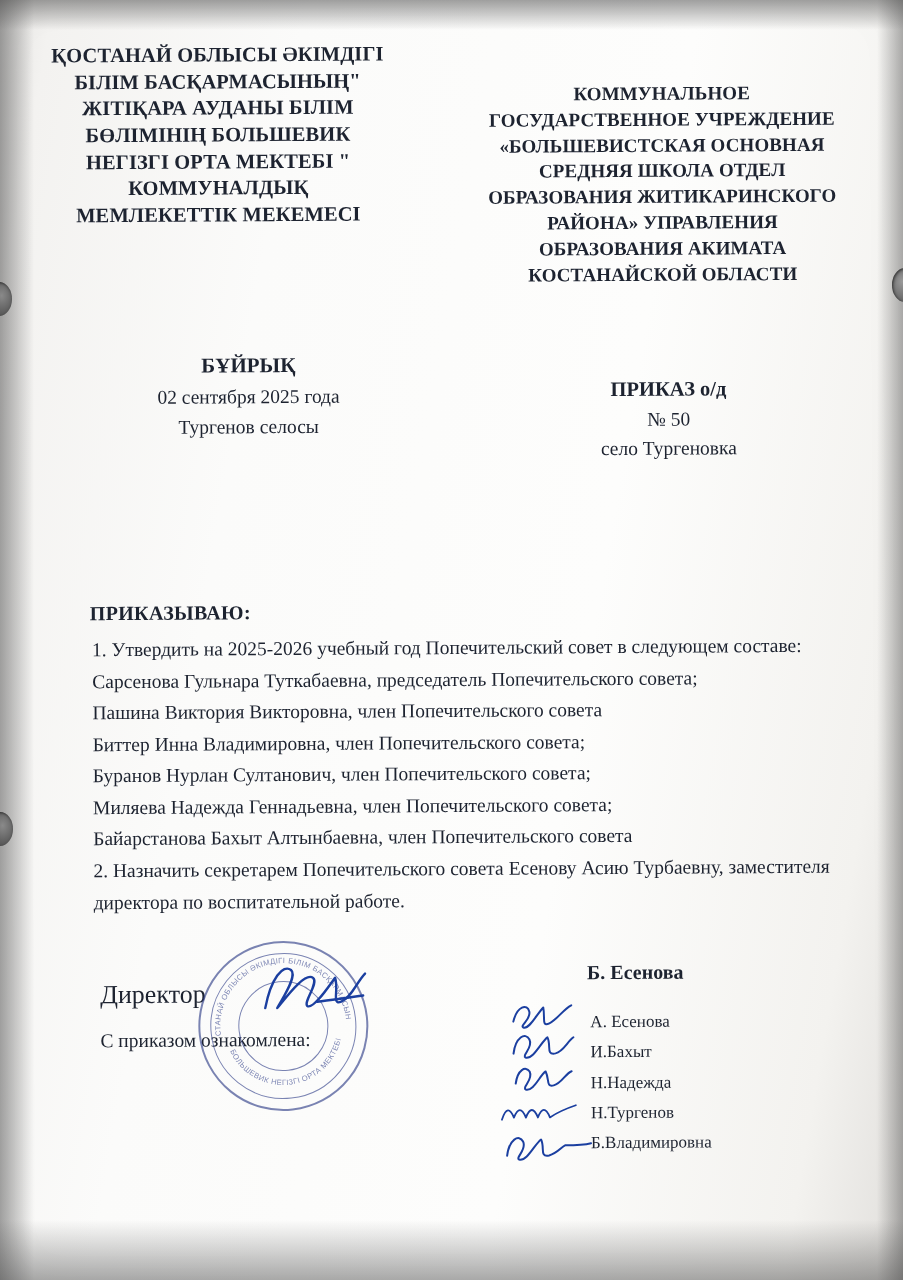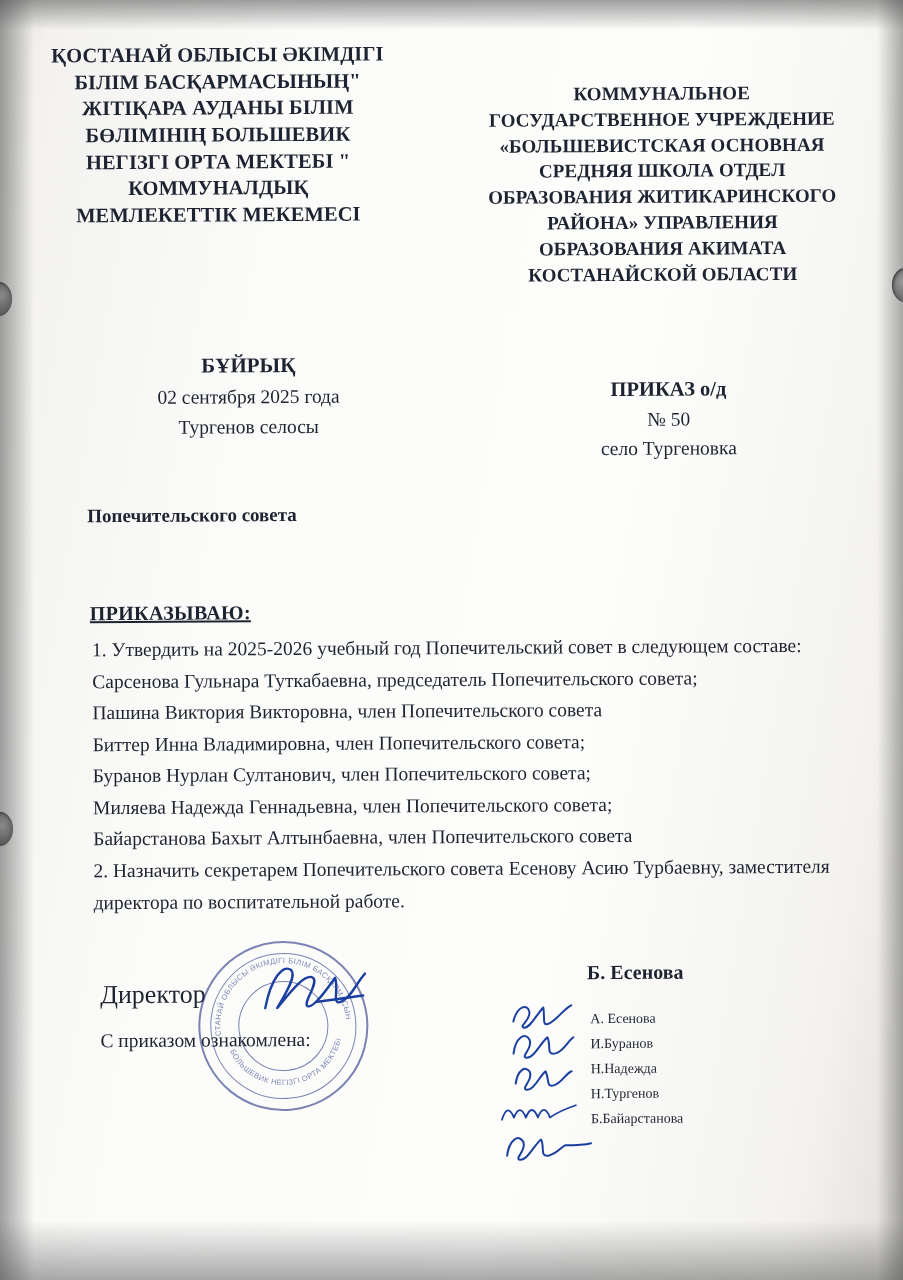--- a/index.html
+++ b/index.html
@@ -126,21 +126,20 @@
     line-height: 1.5;
   }
 
   .order-word {
     position: absolute;
     left: 90px;
     top: 600px;
     font-weight: bold;
     font-size: 20px;
     letter-spacing: 0.3px;
-    text-decoration: underline;
   }
 
   .body {
     position: absolute;
     left: 92px;
     top: 632px;
     width: 762px;
     font-size: 19.5px;
     line-height: 1.62;
   }
@@ -163,21 +162,21 @@
   .ack-label {
     position: absolute;
     left: 98px;
     top: 1028px;
     font-size: 19.5px;
   }
   .ack-list {
     position: absolute;
     left: 588px;
     top: 1008px;
-    font-size: 14px;
+    font-size: 17px;
     line-height: 1.78;
   }
 
   
   .stamp {
     position: absolute;
     left: 196px;
     top: 940px;
     width: 170px;
     height: 170px;
@@ -251,21 +250,20 @@
       <div>Тургенов селосы</div>
     </div>
 
     <div class="ord-right">
       <div class="b">ПРИКАЗ о/д</div>
       <div>№ 50</div>
       <div>село Тургеновка</div>
     </div>
 
     <div class="subject">
-      <div>Попечительского совета</div>
     </div>
 
     <div class="order-word">ПРИКАЗЫВАЮ:</div>
 
     <div class="body">
       <p>1. Утвердить на 2025-2026 учебный год Попечительский совет в следующем составе:</p>
       <p>Сарсенова Гульнара Туткабаевна, председатель Попечительского совета;</p>
       <p>Пашина Виктория Викторовна, член  Попечительского совета</p>
       <p>Биттер Инна Владимировна, член  Попечительского совета;</p>
       <p>Буранов Нурлан Султанович, член  Попечительского совета;</p>
@@ -273,24 +271,24 @@
       <p>Байарстанова Бахыт Алтынбаевна, член Попечительского совета</p>
       <p>2. Назначить секретарем Попечительского совета Есенову Асию Турбаевну, заместителя директора по воспитательной работе.</p>
     </div>
 
     <div class="sign-dir">Директор</div>
     <div class="sign-name">Б. Есенова</div>
     <div class="ack-label">С приказом ознакомлена:</div>
 
     <div class="ack-list">
       <div>А. Есенова</div>
-      <div>И.Буранов</div>
+      <div>И.Бахыт</div>
       <div>Н.Надежда</div>
       <div>Н.Тургенов</div>
-      <div>Б.Байарстанова</div>
+      <div>Б.Владимировна</div>
     </div>
 
     <div class="stamp">
       <div class="ring"></div>
       <div class="ring2"></div>
       <div class="ring3"></div>
       <svg viewBox="0 0 170 170">
         <defs>
           <path id="arcTop" d="M 22,85 A 63,63 0 0 1 148,85"></path>
           <path id="arcBot" d="M 26,85 A 59,59 0 0 0 144,85"></path>

